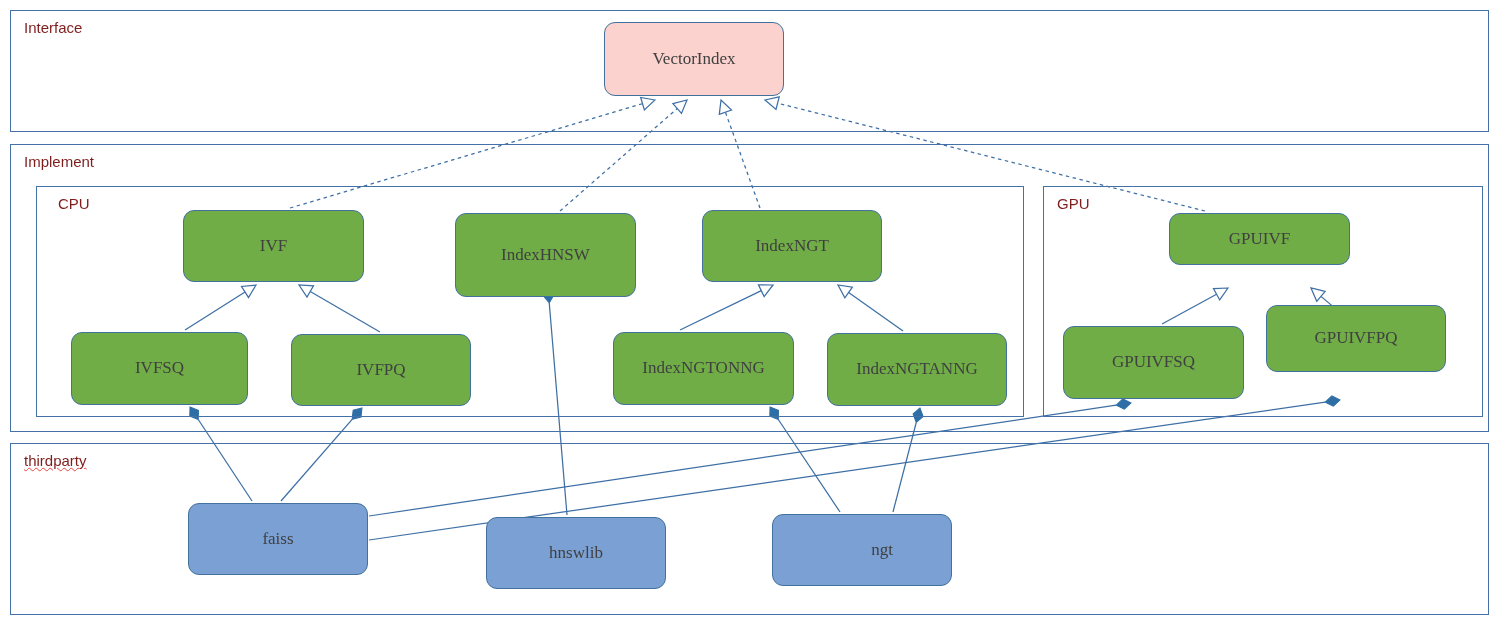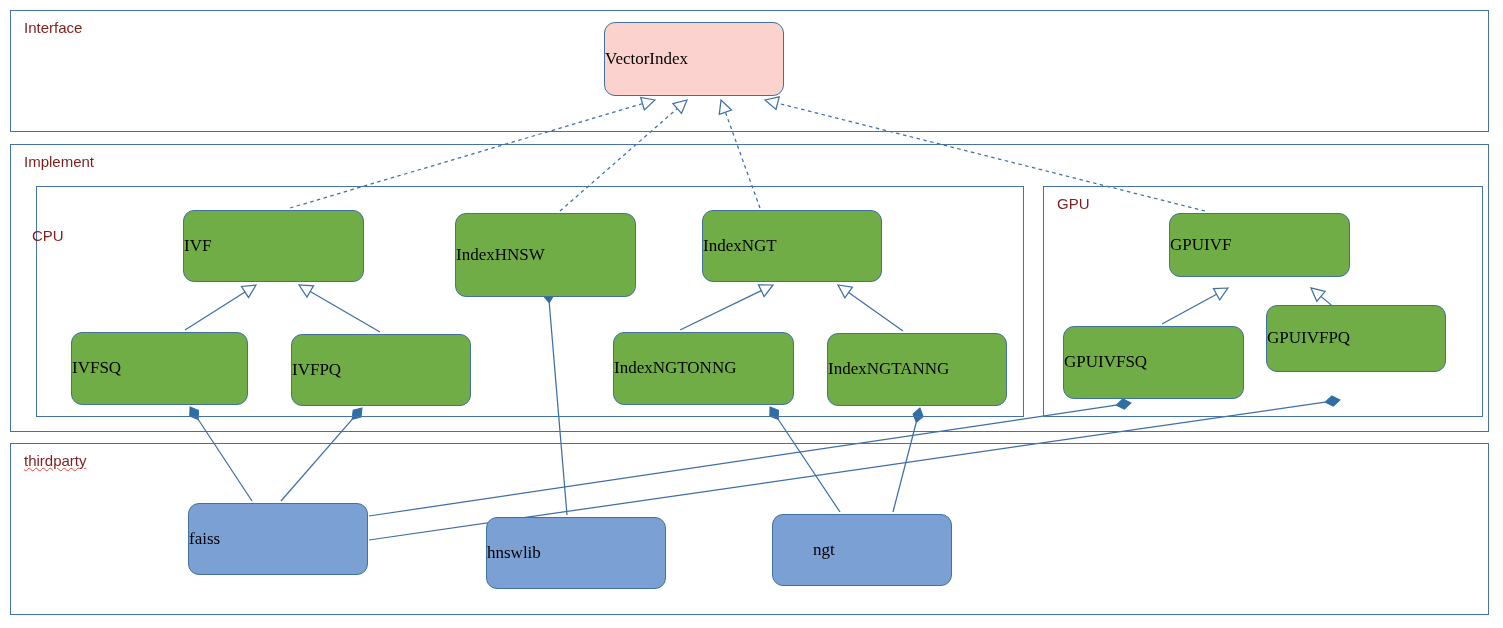--- a/index.html
+++ b/index.html
@@ -48,44 +48,45 @@
     text-decoration-thickness: 1px;
   }
 
   .node {
     position: absolute;
     box-sizing: border-box;
     border: 1.3px solid #41719C;
     border-radius: 11px;
     display: flex;
     align-items: center;
+    justify-content: center;
     font-family: "Liberation Serif", serif;
     font-size: 17px;
-    color: #000000;
+    color: #404040;
     text-align: center;
     line-height: 1.1;
     z-index: 5;
     user-select: none;
   }
   .node.iface   { background: #FBD2CE; }
   .node.impl    { background: #70AD47; }
   .node.thirdp  { background: #7BA0D4; }
 </style>
 </head>
 <body>
 
 <div id="canvas">
 
   <div id="groups-host">
       <div class="group-box" style="left: 10px; top: 10px; width: 1479px; height: 122px; border-color: rgb(68, 114, 168);"></div>
       <div class="group-label" style="left: 24px; top: 19px;">Interface</div>
       <div class="group-box" style="left: 10px; top: 144px; width: 1479px; height: 288px; border-color: rgb(68, 114, 168);"></div>
       <div class="group-label" style="left: 24px; top: 153px;">Implement</div>
       <div class="group-box" style="left: 36px; top: 186px; width: 988px; height: 231px; border-color: rgb(68, 114, 168);"></div>
-      <div class="group-label" style="left: 32px; top: 195px; margin-top: 32px;">CPU</div>
+      <div class="group-label" style="left: 58px; top: 195px;">CPU</div>
       <div class="group-box" style="left: 1043px; top: 186px; width: 440px; height: 231px; border-color: rgb(68, 114, 168);"></div>
       <div class="group-label" style="left: 1057px; top: 195px;">GPU</div>
       <div class="group-box" style="left: 10px; top: 443px; width: 1479px; height: 172px; border-color: rgb(68, 114, 168);"></div>
       <div class="group-label misspelled" style="left: 24px; top: 452px;">thirdparty</div>
     </div>
 
   <svg class="layer edges" id="edges-svg" viewBox="0 0 1503 628" preserveAspectRatio="none">
       <g>
         <line x1="290" y1="208" x2="642.5342472337857" y2="103.68849670890725" stroke="#3D6FA5" stroke-width="1.25" stroke-dasharray="3.5,3.5"></line>
         <polygon points="0,0 -13,-6.5 -13,6.5" fill="#ffffff" stroke="#3D6FA5" stroke-width="1.25" transform="translate(655,100) rotate(-16.482980366043293)"></polygon>
@@ -162,21 +163,21 @@
       </div>
       <div class="node impl" style="left: 183px; top: 210px; width: 181px; height: 72px; border-color: rgb(65, 113, 156); background: rgb(112, 173, 71);">
         <span>IVF</span>
       </div>
       <div class="node impl" style="left: 455px; top: 213px; width: 181px; height: 84px; border-color: rgb(65, 113, 156); background: rgb(112, 173, 71);">
         <span>IndexHNSW</span>
       </div>
       <div class="node impl" style="left: 702px; top: 210px; width: 180px; height: 72px; border-color: rgb(65, 113, 156); background: rgb(112, 173, 71);">
         <span>IndexNGT</span>
       </div>
-      <div class="node impl" style="left: 1169px; top: 213px; width: 181px; height: 64px; border-color: rgb(65, 113, 156); background: rgb(112, 173, 71);">
+      <div class="node impl" style="left: 1169px; top: 213px; width: 181px; height: 52px; border-color: rgb(65, 113, 156); background: rgb(112, 173, 71);">
         <span>GPUIVF</span>
       </div>
       <div class="node impl" style="left: 71px; top: 332px; width: 177px; height: 73px; border-color: rgb(65, 113, 156); background: rgb(112, 173, 71);">
         <span>IVFSQ</span>
       </div>
       <div class="node impl" style="left: 291px; top: 334px; width: 180px; height: 72px; border-color: rgb(65, 113, 156); background: rgb(112, 173, 71);">
         <span>IVFPQ</span>
       </div>
       <div class="node impl" style="left: 613px; top: 332px; width: 181px; height: 73px; border-color: rgb(65, 113, 156); background: rgb(112, 173, 71);">
         <span>IndexNGTONNG</span>

